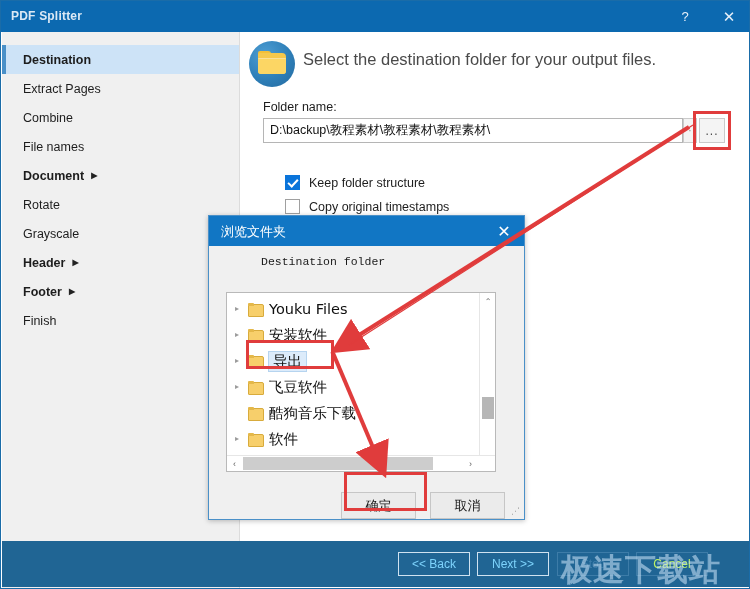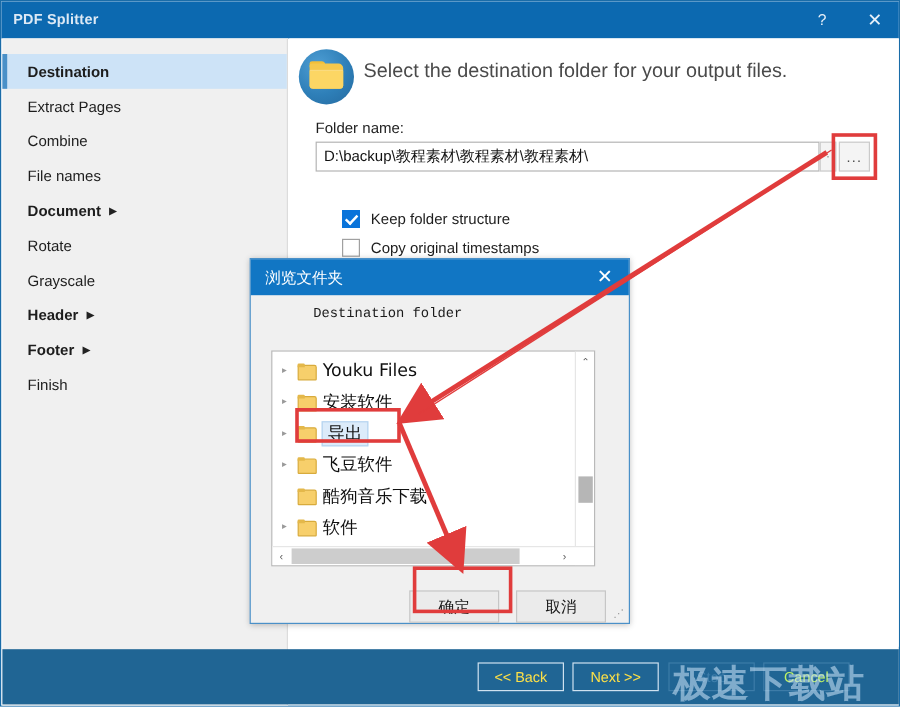--- a/index.html
+++ b/index.html
@@ -143,21 +143,21 @@
   .cblabel { font-size: 12.5px; color: #1d1d1d; cursor: pointer; }
 
   
   #bottom-bar {
     position: absolute; left: 1px; top: 540px; width: 748px; height: 46px;
     background: #206594;
   }
   .wiz-btn {
     position: absolute; top: 11px; height: 24px;
     border: 1px solid #cfe2f0; background: transparent;
-    color: #fde047; font-family: "Liberation Sans", sans-serif;
+    color: #7dd3fc; font-family: "Liberation Sans", sans-serif;
     font-size: 12px; cursor: pointer;
     display: flex; align-items: center; justify-content: center;
   }
   #btn-back { left: 396px; width: 72px; }
   #btn-next { left: 475px; width: 72px; }
   #btn-stop { left: 555px; width: 72px; border-color: #3d7ca8; color: #3f7fac; }
   #btn-cancel { left: 634px; width: 72px; border-color: #3d7ca8; color: #bef264; }
 
   #watermark {
     position: absolute; left: 560px; top: 548px;

